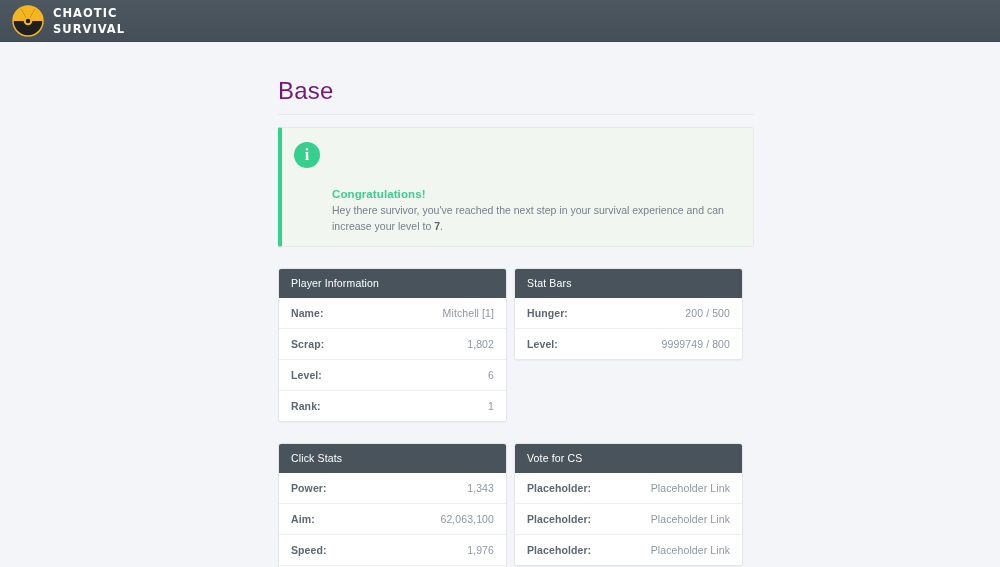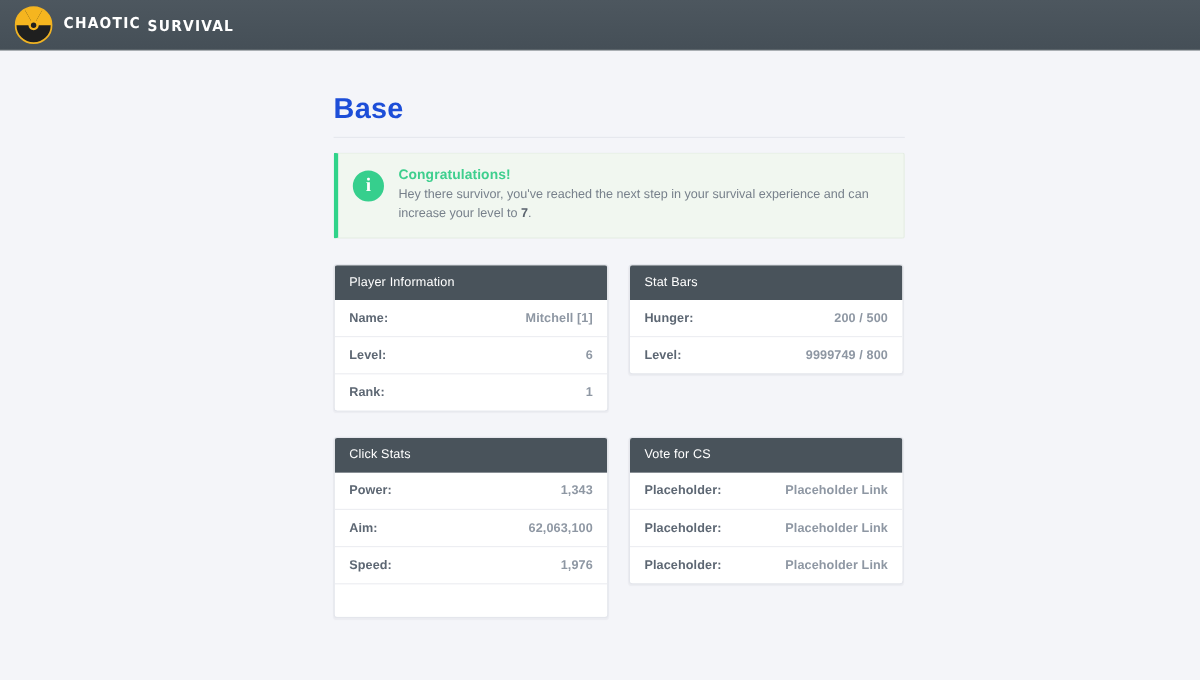--- a/index.html
+++ b/index.html
@@ -37,21 +37,21 @@
 
   .brand-logo {
     width: 32px;
     height: 32px;
     flex: 0 0 32px;
     display: block;
   }
 
   .brand-text {
     display: flex;
-    flex-direction: row;
+    flex-direction: column;
     line-height: 1;
     padding-top: 1px;
   }
 
   .brand-line {
     color: #ffffff;
     font-family: "DejaVu Sans", sans-serif;
     font-weight: bold;
     font-size: 12.5px;
     letter-spacing: 1.1px;
@@ -66,22 +66,22 @@
     padding-top: 36px;
   }
 
   .container {
     width: 476px;
     margin-left: 278px;
   }
 
   .page-title {
     font-size: 24px;
-    font-weight: bold;
-    color: #1d4ed8;
+    font-weight: normal;
+    color: #701a75;
     letter-spacing: 0.2px;
     line-height: 1.1;
     font-family: "Liberation Sans", sans-serif;
   }
 
   .title-rule {
     margin-top: 10px;
     border: 0;
     border-top: 1px solid #e6e8ee;
     width: 100%;
@@ -109,21 +109,21 @@
     color: #ffffff;
     display: flex;
     align-items: center;
     justify-content: center;
     font-family: "Liberation Serif", serif;
     font-weight: bold;
     font-size: 16px;
     margin-top: 3px;
   }
 
-  .alert-body { padding-top: 1px; }
+  .alert-body { padding-top: 1px; margin-top: 48px; }
 
   .alert-heading {
     color: #3ecf8e;
     font-weight: bold;
     font-size: 11.5px;
     letter-spacing: 0.1px;
     margin-bottom: 3px;
   }
 
   .alert-text {
@@ -139,21 +139,21 @@
     font-size: 10.5px;
     line-height: 1.45;
     text-decoration: none;
     cursor: pointer;
     margin-top: 1px;
   }
 
   
   .panel-row {
     display: flex;
-    gap: 17px;
+    gap: 7px;
     margin-top: 21px;
   }
 
   .panel-col { width: 229px; flex: 0 0 229px; }
 
   .panel {
     background: #ffffff;
     border: 1px solid #e4e6ec;
     border-radius: 3px;
     box-shadow: 0 1px 1px rgba(40,48,60,0.045);
@@ -185,21 +185,21 @@
   .item-label {
     color: #5d6773;
     font-size: 10.5px;
     font-weight: bold;
     letter-spacing: 0.1px;
   }
 
   .item-value {
     color: #8e97a3;
     font-size: 10.5px;
-    font-weight: bold;
+    font-weight: normal;
     text-align: right;
     letter-spacing: 0.1px;
   }
 
   a.item-value { text-decoration: none; cursor: pointer; }
 </style>
 </head>
 <body>
 
 <div class="navbar">
@@ -239,20 +239,24 @@
 
       <div class="panel-col">
         <div class="panel">
           <div class="panel-head">Player Information</div>
           <ul class="panel-list">
             <li class="panel-item">
               <span class="item-label">Name:</span>
               <span class="item-value">Mitchell [1]</span>
             </li>
             <li class="panel-item">
+              <span class="item-label">Scrap:</span>
+              <span class="item-value">1,802</span>
+            </li>
+            <li class="panel-item">
               <span class="item-label">Level:</span>
               <span class="item-value">6</span>
             </li>
             <li class="panel-item">
               <span class="item-label">Rank:</span>
               <span class="item-value">1</span>
             </li>
           </ul>
         </div>
       </div>

